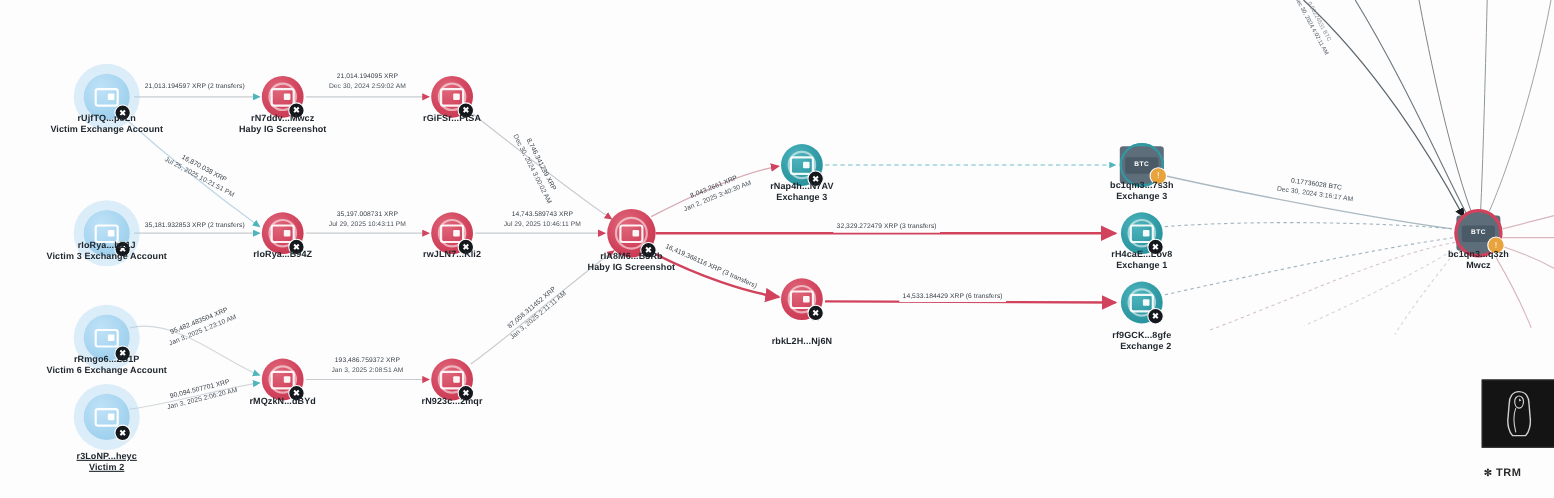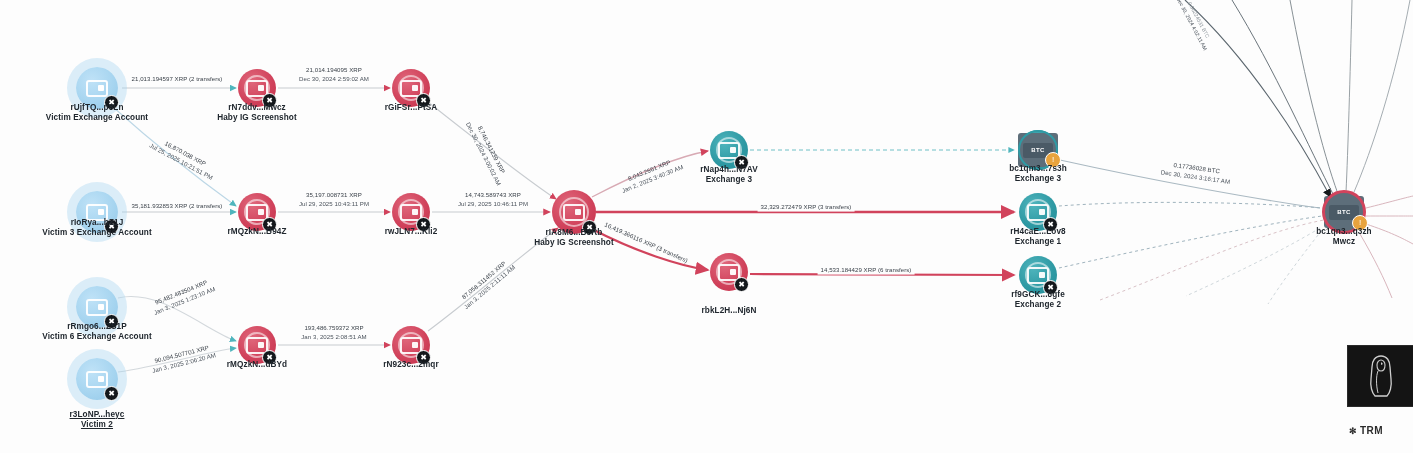--- a/index.html
+++ b/index.html
@@ -164,21 +164,21 @@
     </div>
   </div>
 
   <div class="node" style="left:257px;top:212px;">
     <div class="disc xrp-red" style="width:38px;height:38px;">
       <div class="halo" style="left:6px;top:6px;right:6px;bottom:6px;"></div>
       <div class="glyph"></div>
       <div class="badge">✖</div>
     </div>
     <div class="nlabel" style="top:34px;">
-      <div class="addr">rMQzkN...B94Z</div>
+      <div class="addr">rIoRya...B94Z</div>
     </div>
   </div>
 
   <div class="node" style="left:411px;top:212px;">
     <div class="disc xrp-red" style="width:38px;height:38px;">
       <div class="halo" style="left:6px;top:6px;right:6px;bottom:6px;"></div>
       <div class="glyph"></div>
       <div class="badge">✖</div>
     </div>
     <div class="nlabel" style="top:34px;">
@@ -290,21 +290,21 @@
       <div class="sub">Exchange 1</div>
     </div>
   </div>
 
   <div class="node" style="left:1038px;top:275px;">
     <div class="disc teal" style="width:38px;height:38px;">
       <div class="halo" style="left:6px;top:6px;right:6px;bottom:6px;"></div>
       <div class="glyph"></div>
       <div class="badge">✖</div>
     </div>
-    <div class="nlabel" style="top:34px;">
+    <div class="nlabel" style="top:44px;text-align:right;">
       <div class="addr">rf9GCK...8gfe</div>
       <div class="sub">Exchange 2</div>
     </div>
   </div>
 
   <div class="node" style="left:1344px;top:212px;">
     <div class="disc" style="width:42px;height:42px;background:#5d6e7a;">
       <div class="ring" style="width:44px;height:44px;border:3px solid #d1435c;"></div>
       <div class="btc-body" style="width:40px;height:32px;">
         <div class="btc-chip">BTC</div>

